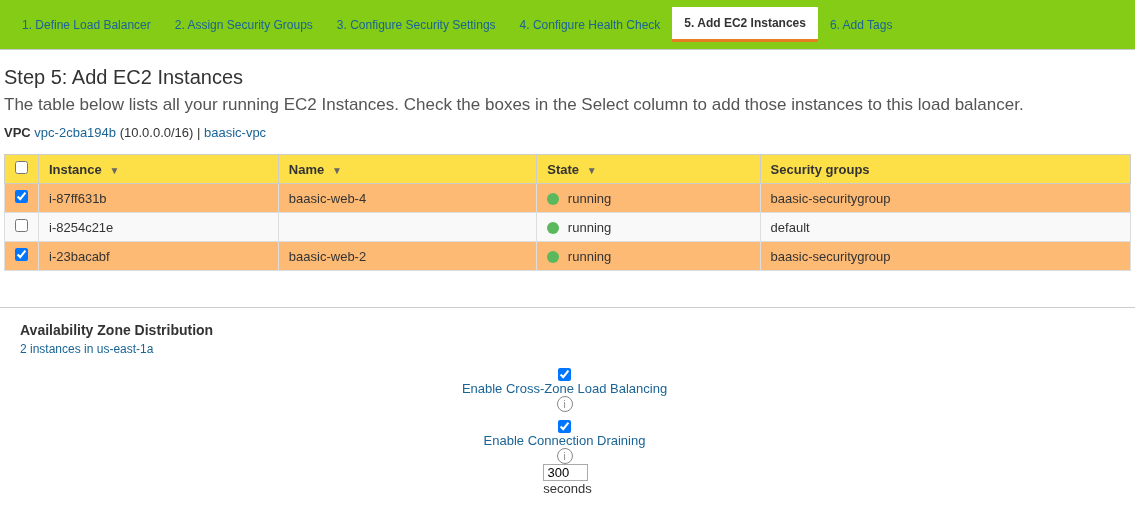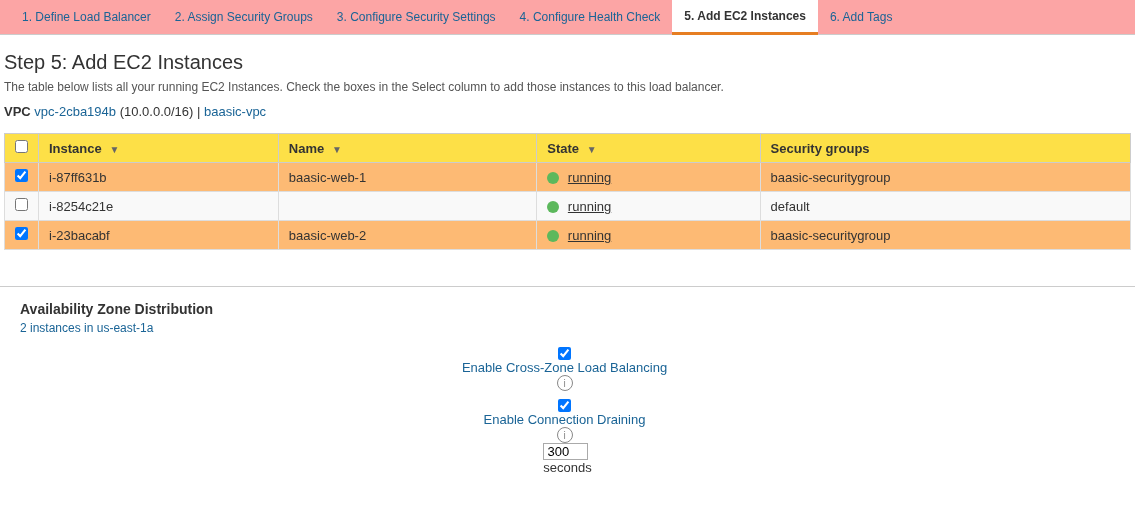--- a/index.html
+++ b/index.html
@@ -3,23 +3,23 @@
   <meta charset="utf-8">
   <style>
     * { box-sizing: border-box; margin: 0; padding: 0; }
     body { font-family: Arial, sans-serif; font-size: 13px; color: #333; background: #fff; width: 1135px; }
 
     
     .wizard-nav {
       display: flex;
       align-items: center;
       border-bottom: 1px solid #ccc;
-      background: #fca5a5;
+      background: #84cc16;
       padding: 0 10px;
-      height: 35px;
+      height: 50px;
     }
     .wizard-step {
       padding: 0 12px;
       font-size: 12px;
       color: #1a6496;
       cursor: pointer;
       height: 35px;
       display: flex;
       align-items: center;
       white-space: nowrap;
@@ -27,21 +27,21 @@
     .wizard-step.active {
       color: #333;
       font-weight: bold;
       border-bottom: 3px solid #e67e22;
       background: #fff;
     }
 
     
     .main-content { padding: 16px 4px; }
     .page-title { font-size: 20px; font-weight: normal; color: #333; margin-bottom: 6px; }
-    .page-desc { font-size: 12px; color: #555; margin-bottom: 10px; }
+    .page-desc { font-size: 17px; color: #555; margin-bottom: 10px; }
     .vpc-info { font-size: 13px; margin-bottom: 14px; }
     .vpc-info strong { font-weight: bold; }
     .vpc-info a { color: #1a6496; text-decoration: none; }
 
     
     .instances-table {
       width: 100%;
       border-collapse: collapse;
       border: 1px solid #ccc;
       margin-bottom: 10px;
@@ -75,21 +75,21 @@
     .status-dot {
       display: inline-block;
       width: 12px;
       height: 12px;
       border-radius: 50%;
       background: #5cb85c;
       margin-right: 5px;
       vertical-align: middle;
     }
 
-    .status-text { vertical-align: middle; text-decoration: underline; }
+    .status-text { vertical-align: middle; }
 
     
     .bottom-section {
       border-top: 1px solid #ccc;
       padding: 14px 20px;
       margin-top: 10px;
     }
     .az-title { font-size: 14px; font-weight: bold; margin-bottom: 4px; }
     .az-subtitle { font-size: 12px; color: #1a6496; margin-bottom: 12px; }
     .option-row {
@@ -168,21 +168,21 @@
         </th>
       </tr>
     </thead>
     <tbody>
 
       <tr class="selected">
         <td class="checkbox-cell">
           <input type="checkbox" checked="" style="">
         </td>
         <td>i-87ff631b</td>
-        <td>baasic-web-1</td>
+        <td>baasic-web-4</td>
         <td>
           <span class="status-dot"></span>
           <span class="status-text">running</span>
         </td>
         <td>baasic-securitygroup</td>
       </tr>
 
       <tr>
         <td class="checkbox-cell">
           <input type="checkbox" style="">

